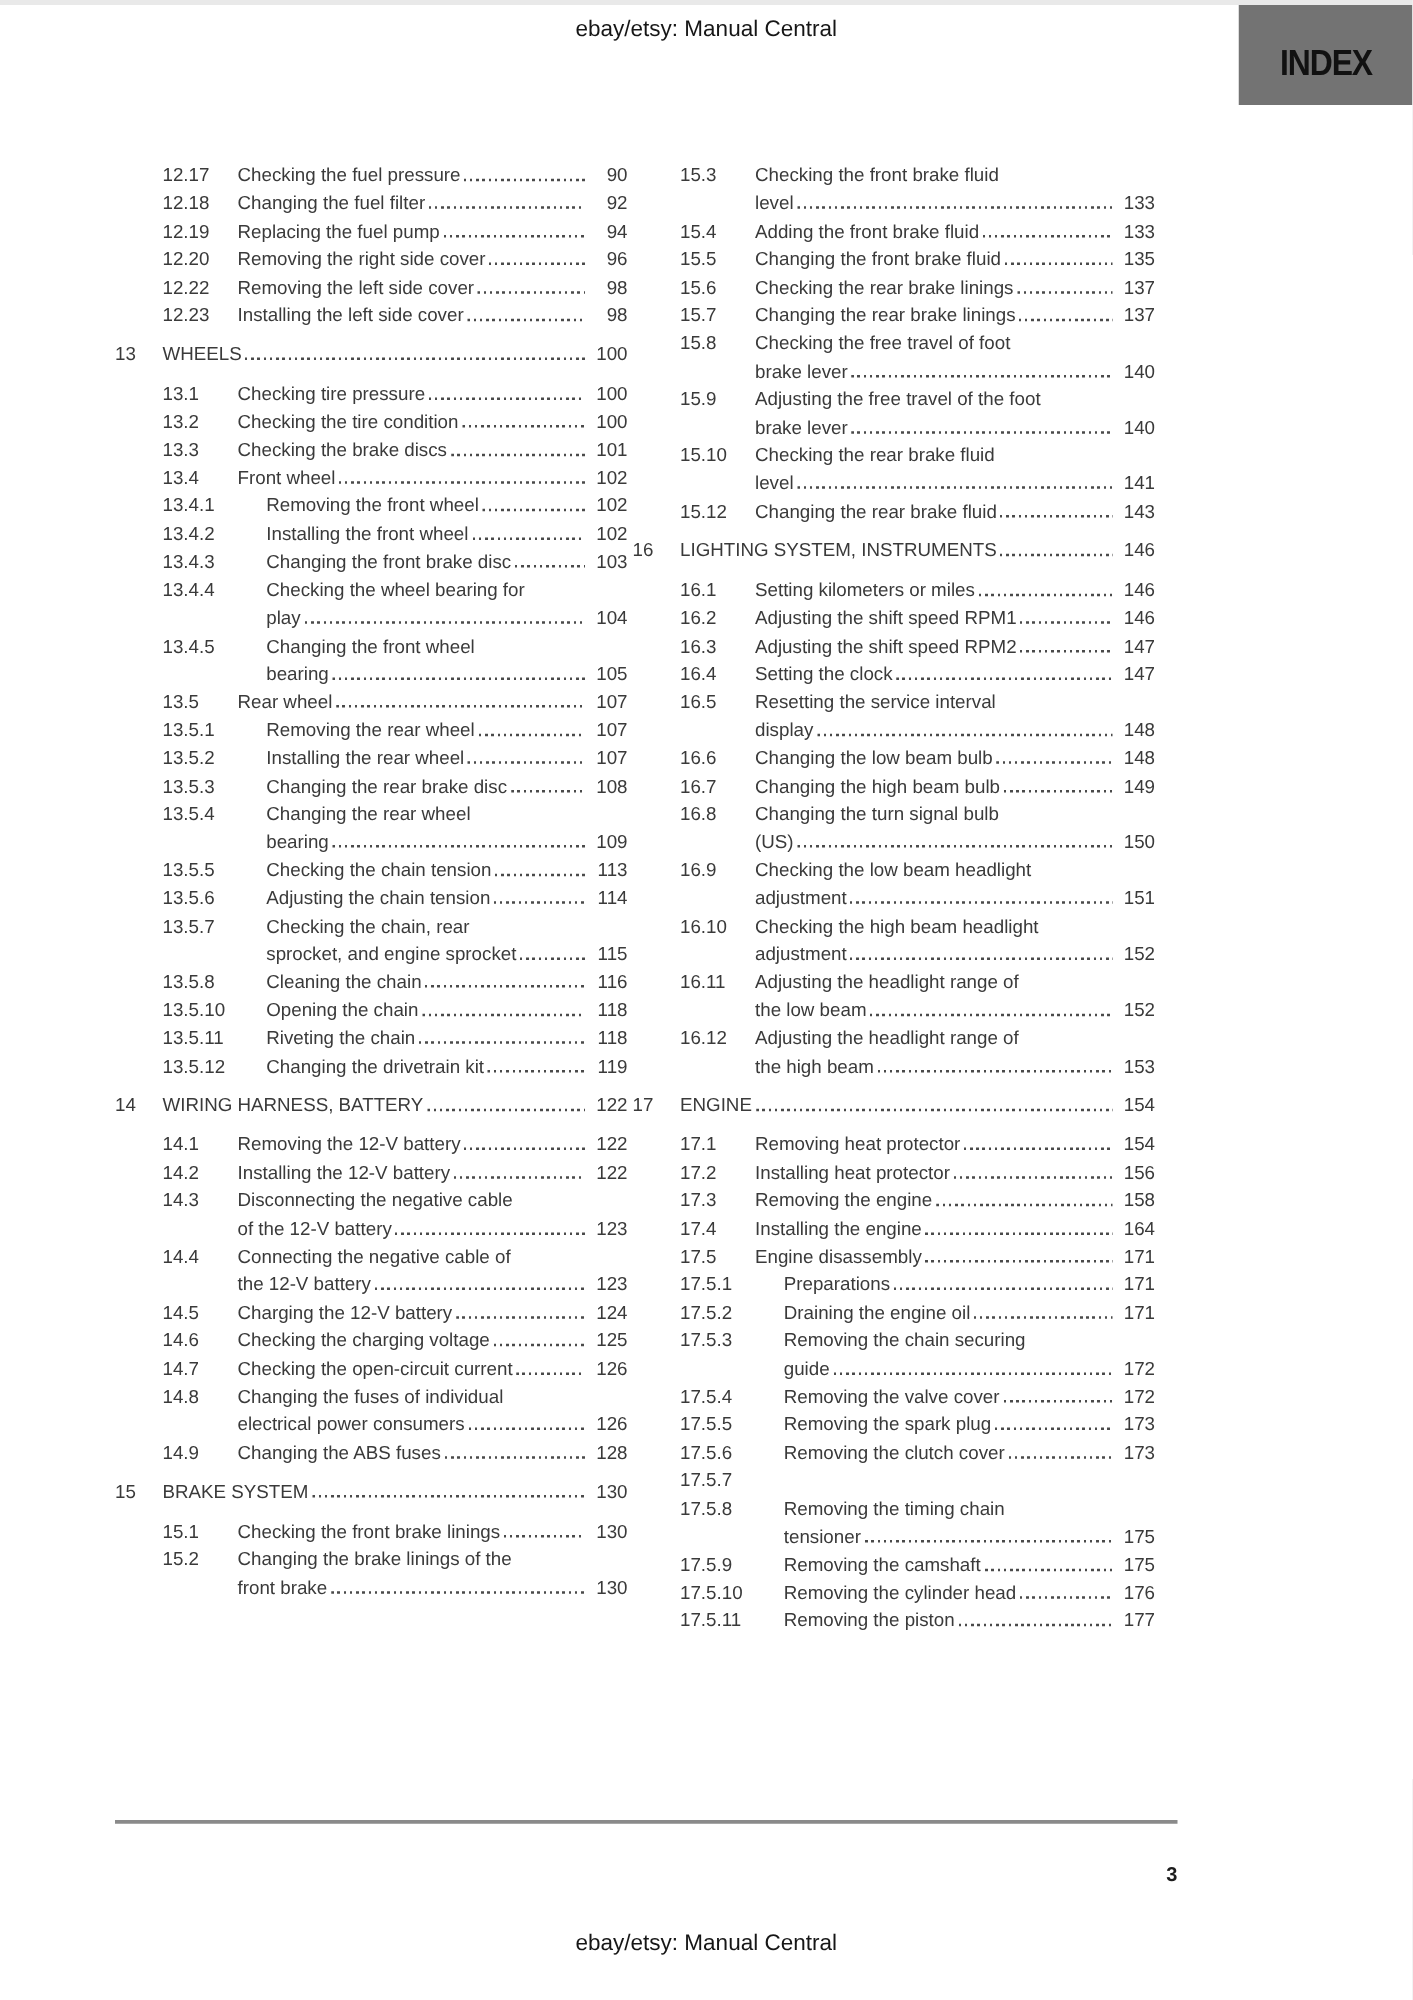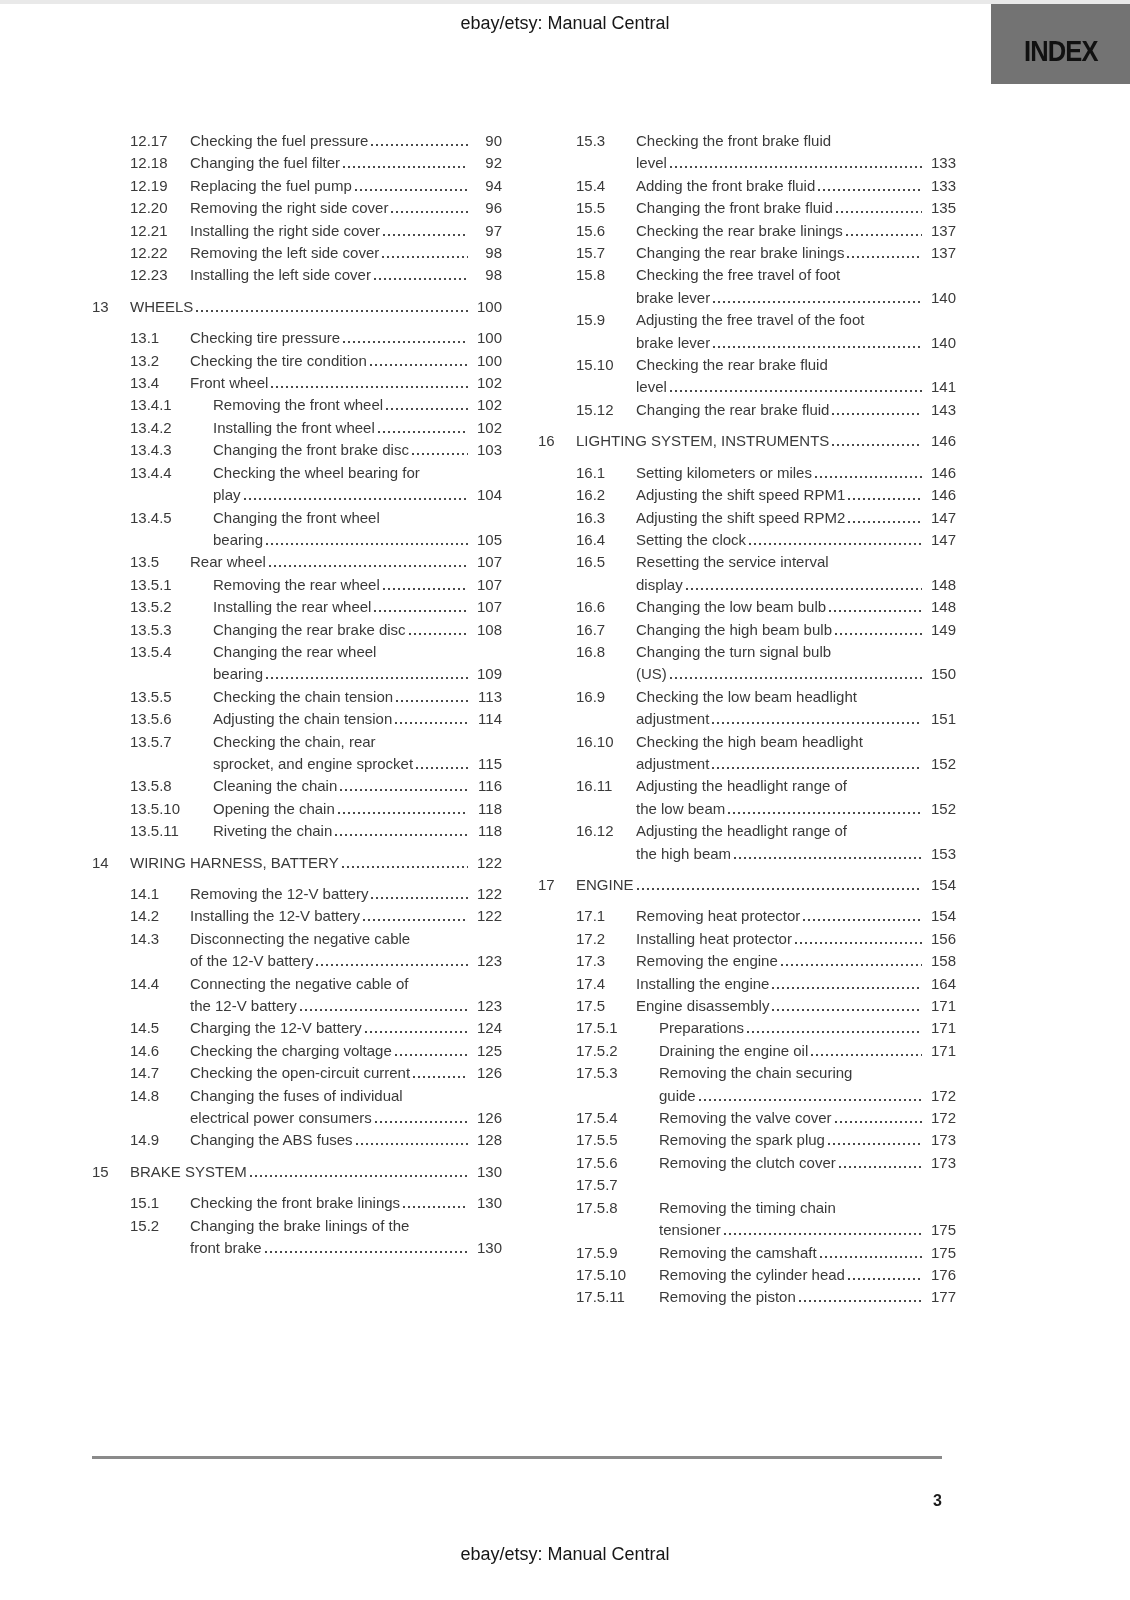--- a/index.html
+++ b/index.html
@@ -27,21 +27,21 @@
     display:inline-block;
     margin-top:14px;
     font-size:29px; font-weight:700; color:#111;
     letter-spacing:-1px;
     transform:scaleX(0.88);
   }
 
   
   .toc {
     position:absolute; top:126px; left:92px;
-    display:flex; gap:36px;
+    display:flex; gap:4px;
     font-size:15px; line-height:22.4px;
   }
   .col { width:410px; }
   .col.right { width:418px; }
 
   .toc-row { display:flex; }
   .toc-row .num { flex:0 0 auto; }
   .chapter { margin:9px 0; }
   .chapter > .num { width:38px; }
   .entry > .num, .subentry > .num { margin-left:38px; }
@@ -119,30 +119,20 @@
           <span class="num">12.20</span>
           <div class="body">
             <div class="line">
               <span class="txt">Removing the right side cover</span>
               <span class="leader"></span>
               <span class="page-ref">96</span>
             </div>
           </div>
         </div>
         <div class="toc-row entry">
-          <span class="num">12.21</span>
-          <div class="body">
-            <div class="line">
-              <span class="txt">Installing the right side cover</span>
-              <span class="leader"></span>
-              <span class="page-ref">97</span>
-            </div>
-          </div>
-        </div>
-        <div class="toc-row entry">
           <span class="num">12.22</span>
           <div class="body">
             <div class="line">
               <span class="txt">Removing the left side cover</span>
               <span class="leader"></span>
               <span class="page-ref">98</span>
             </div>
           </div>
         </div>
         <div class="toc-row entry">
@@ -179,20 +169,30 @@
           <span class="num">13.2</span>
           <div class="body">
             <div class="line">
               <span class="txt">Checking the tire condition</span>
               <span class="leader"></span>
               <span class="page-ref">100</span>
             </div>
           </div>
         </div>
         <div class="toc-row entry">
+          <span class="num">13.3</span>
+          <div class="body">
+            <div class="line">
+              <span class="txt">Checking the brake discs</span>
+              <span class="leader"></span>
+              <span class="page-ref">101</span>
+            </div>
+          </div>
+        </div>
+        <div class="toc-row entry">
           <span class="num">13.4</span>
           <div class="body">
             <div class="line">
               <span class="txt">Front wheel</span>
               <span class="leader"></span>
               <span class="page-ref">102</span>
             </div>
           </div>
         </div>
         <div class="toc-row subentry">
@@ -357,20 +357,30 @@
             </div>
           </div>
         </div>
         <div class="toc-row subentry">
           <span class="num">13.5.11</span>
           <div class="body">
             <div class="line">
               <span class="txt">Riveting the chain</span>
               <span class="leader"></span>
               <span class="page-ref">118</span>
+            </div>
+          </div>
+        </div>
+        <div class="toc-row subentry">
+          <span class="num">13.5.12</span>
+          <div class="body">
+            <div class="line">
+              <span class="txt">Changing the drivetrain kit</span>
+              <span class="leader"></span>
+              <span class="page-ref">119</span>
             </div>
           </div>
         </div>
         <div class="toc-row chapter">
           <span class="num">14</span>
           <div class="body">
             <div class="line">
               <span class="txt">WIRING HARNESS, BATTERY</span>
               <span class="leader"></span>
               <span class="page-ref">122</span>

